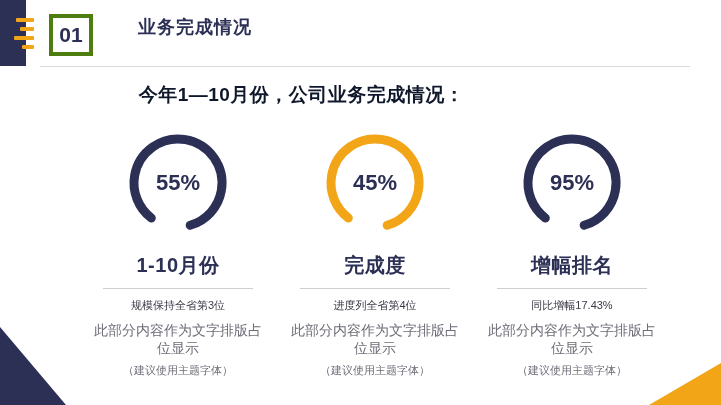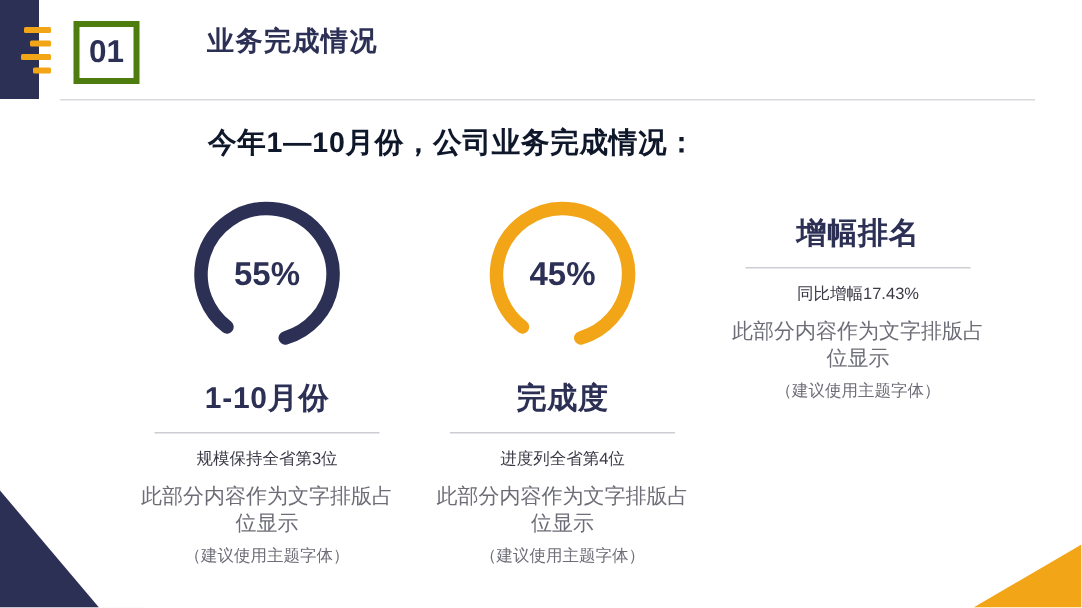--- a/index.html
+++ b/index.html
@@ -235,20 +235,26 @@
         <div class="ring-pct">45%</div>
       </div>
       <div class="col-head">完成度</div>
       <div class="col-rule"></div>
       <div class="col-sub">进度列全省第4位</div>
       <div class="col-note1">此部分内容作为文字排版占位显示</div>
       <div class="col-note2">（建议使用主题字体）</div>
     </div>
 
     <div class="col">
+      <div class="ring-wrap">
+        <svg width="110" height="110" viewBox="0 0 110 110">
+          <circle cx="55" cy="55" r="44" fill="none" stroke="#2d3055" stroke-width="9" stroke-linecap="round" stroke-dasharray="235 42" stroke-dashoffset="-21" transform="rotate(100 55 55)"></circle>
+        </svg>
+        <div class="ring-pct">95%</div>
+      </div>
       <div class="col-head">增幅排名</div>
       <div class="col-rule"></div>
       <div class="col-sub">同比增幅17.43%</div>
       <div class="col-note1">此部分内容作为文字排版占位显示</div>
       <div class="col-note2">（建议使用主题字体）</div>
     </div>
 
   </div>
 </div>
 

